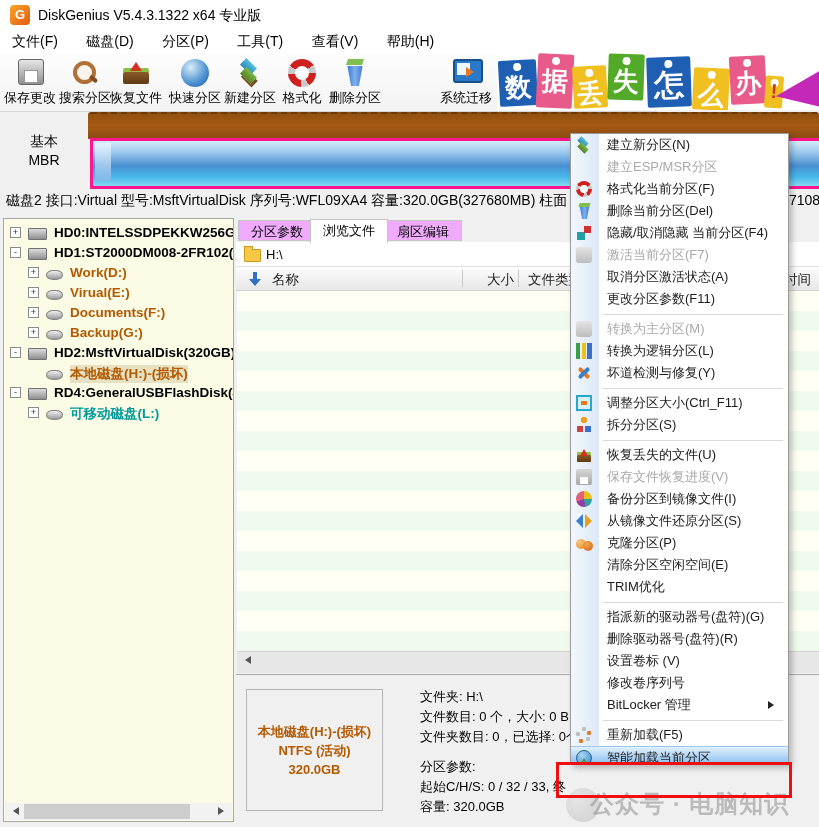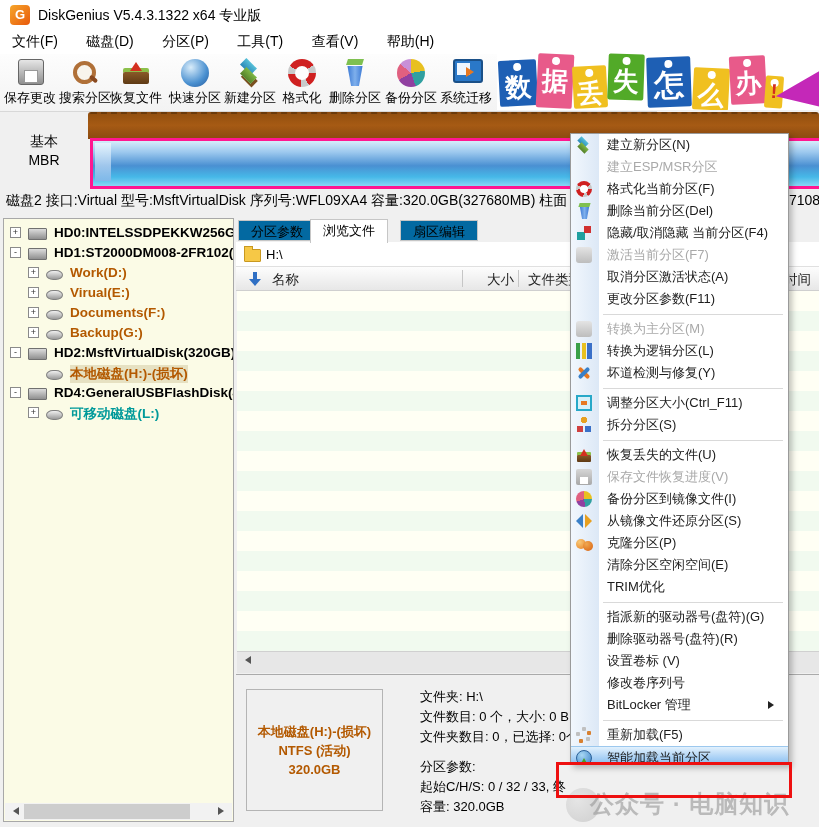--- a/index.html
+++ b/index.html
@@ -89,21 +89,21 @@
   .tlab.sel{background:#e6e1c2;}
   .tree-hscroll{position:absolute;left:1px;bottom:1px;width:227px;height:17px;background:#f2f2f2;}
   .tree-hscroll .thumb{position:absolute;left:19px;top:1px;width:166px;height:15px;background:#cdcdcd;}
   .scroll-arrow{position:absolute;top:4px;width:0;height:0;border:4px solid transparent;}
   .sa-left{left:4px;border-right:6px solid #555;}
   .sa-right{right:4px;border-left:6px solid #555;}
 
   
   .tabstrip{left:236px;top:218px;width:583px;height:24px;background:#f0f0f0;}
   .tab{position:absolute;top:2px;height:21px;line-height:21px;padding:0 12px;font-size:13px;
-    border:1px solid #c6c6c6;background:#0369a1;box-sizing:border-box;}
+    border:1px solid #c6c6c6;background:#f0abfc;box-sizing:border-box;}
   .tab.active{top:1px;height:24px;background:#fff;border-bottom:none;z-index:2;}
   .pathbar{left:236px;top:242px;width:583px;height:25px;background:#fff;border-bottom:1px solid #e0e0e0;box-sizing:border-box;}
   .folder-ico{left:244px;top:249px;width:15px;height:11px;background:#f6c846;border:1px solid #c89820;border-radius:1px;}
   .folder-ico::before{content:"";position:absolute;left:-1px;top:-4px;width:7px;height:3px;background:#f6c846;border:1px solid #c89820;border-bottom:none;}
   .path-text{left:266px;top:247px;font-size:13px;}
   .colheader{left:236px;top:267px;width:583px;height:24px;background:linear-gradient(#fdfdfd,#e7e7e7);
     border-bottom:1px solid #cfcfcf;box-sizing:border-box;}
   .colheader .hsep{position:absolute;top:3px;width:0;height:17px;border-left:1px solid #c6c6c6;}
   .hlabel{position:absolute;top:4px;font-size:13.5px;color:#222;}
   .sort-stem{left:253px;top:272px;width:4px;height:7px;background:#2f6fc4;}
@@ -212,24 +212,20 @@
       <div class="tlabel">新建分区</div>
     </div>
     <div class="tool" style="left:274px">
       <div class="tico format"></div>
       <div class="tlabel">格式化</div>
     </div>
     <div class="tool" style="left:327px">
       <div class="tico trashbig"></div>
       <div class="tlabel">删除分区</div>
     </div>
-    <div class="tool" style="left:383px">
-      <div class="tico pie"></div>
-      <div class="tlabel">备份分区</div>
-    </div>
     <div class="tool" style="left:438px">
       <div class="tico migrate"></div>
       <div class="tlabel">系统迁移</div>
     </div>
     <div class="abs tool-sep"></div>
   </div>
 
   <div class="abs banner">
     <div class="tile t1"><span class="tch">数</span></div>
     <div class="tile t2"><span class="tch">据</span></div>
@@ -311,21 +307,21 @@
     <div class="tree-hscroll">
       <span class="scroll-arrow sa-left"></span>
       <span class="thumb"></span>
       <span class="scroll-arrow sa-right"></span>
     </div>
   </div>
 
   <div class="abs tabstrip">
     <span class="tab" style="left:2px">分区参数</span>
     <span class="tab active" style="left:74px">浏览文件</span>
-    <span class="tab" style="left:164px">扇区编辑</span>
+    <span class="tab" style="left:148px">扇区编辑</span>
   </div>
 
   <div class="abs pathbar"></div>
   <div class="abs folder-ico"></div>
   <div class="abs path-text">H:\</div>
 
   <div class="abs colheader">
     <span class="hsep" style="left:226px"></span>
     <span class="hsep" style="left:282px"></span>
     <span class="hlabel" style="left:36px">名称</span>

